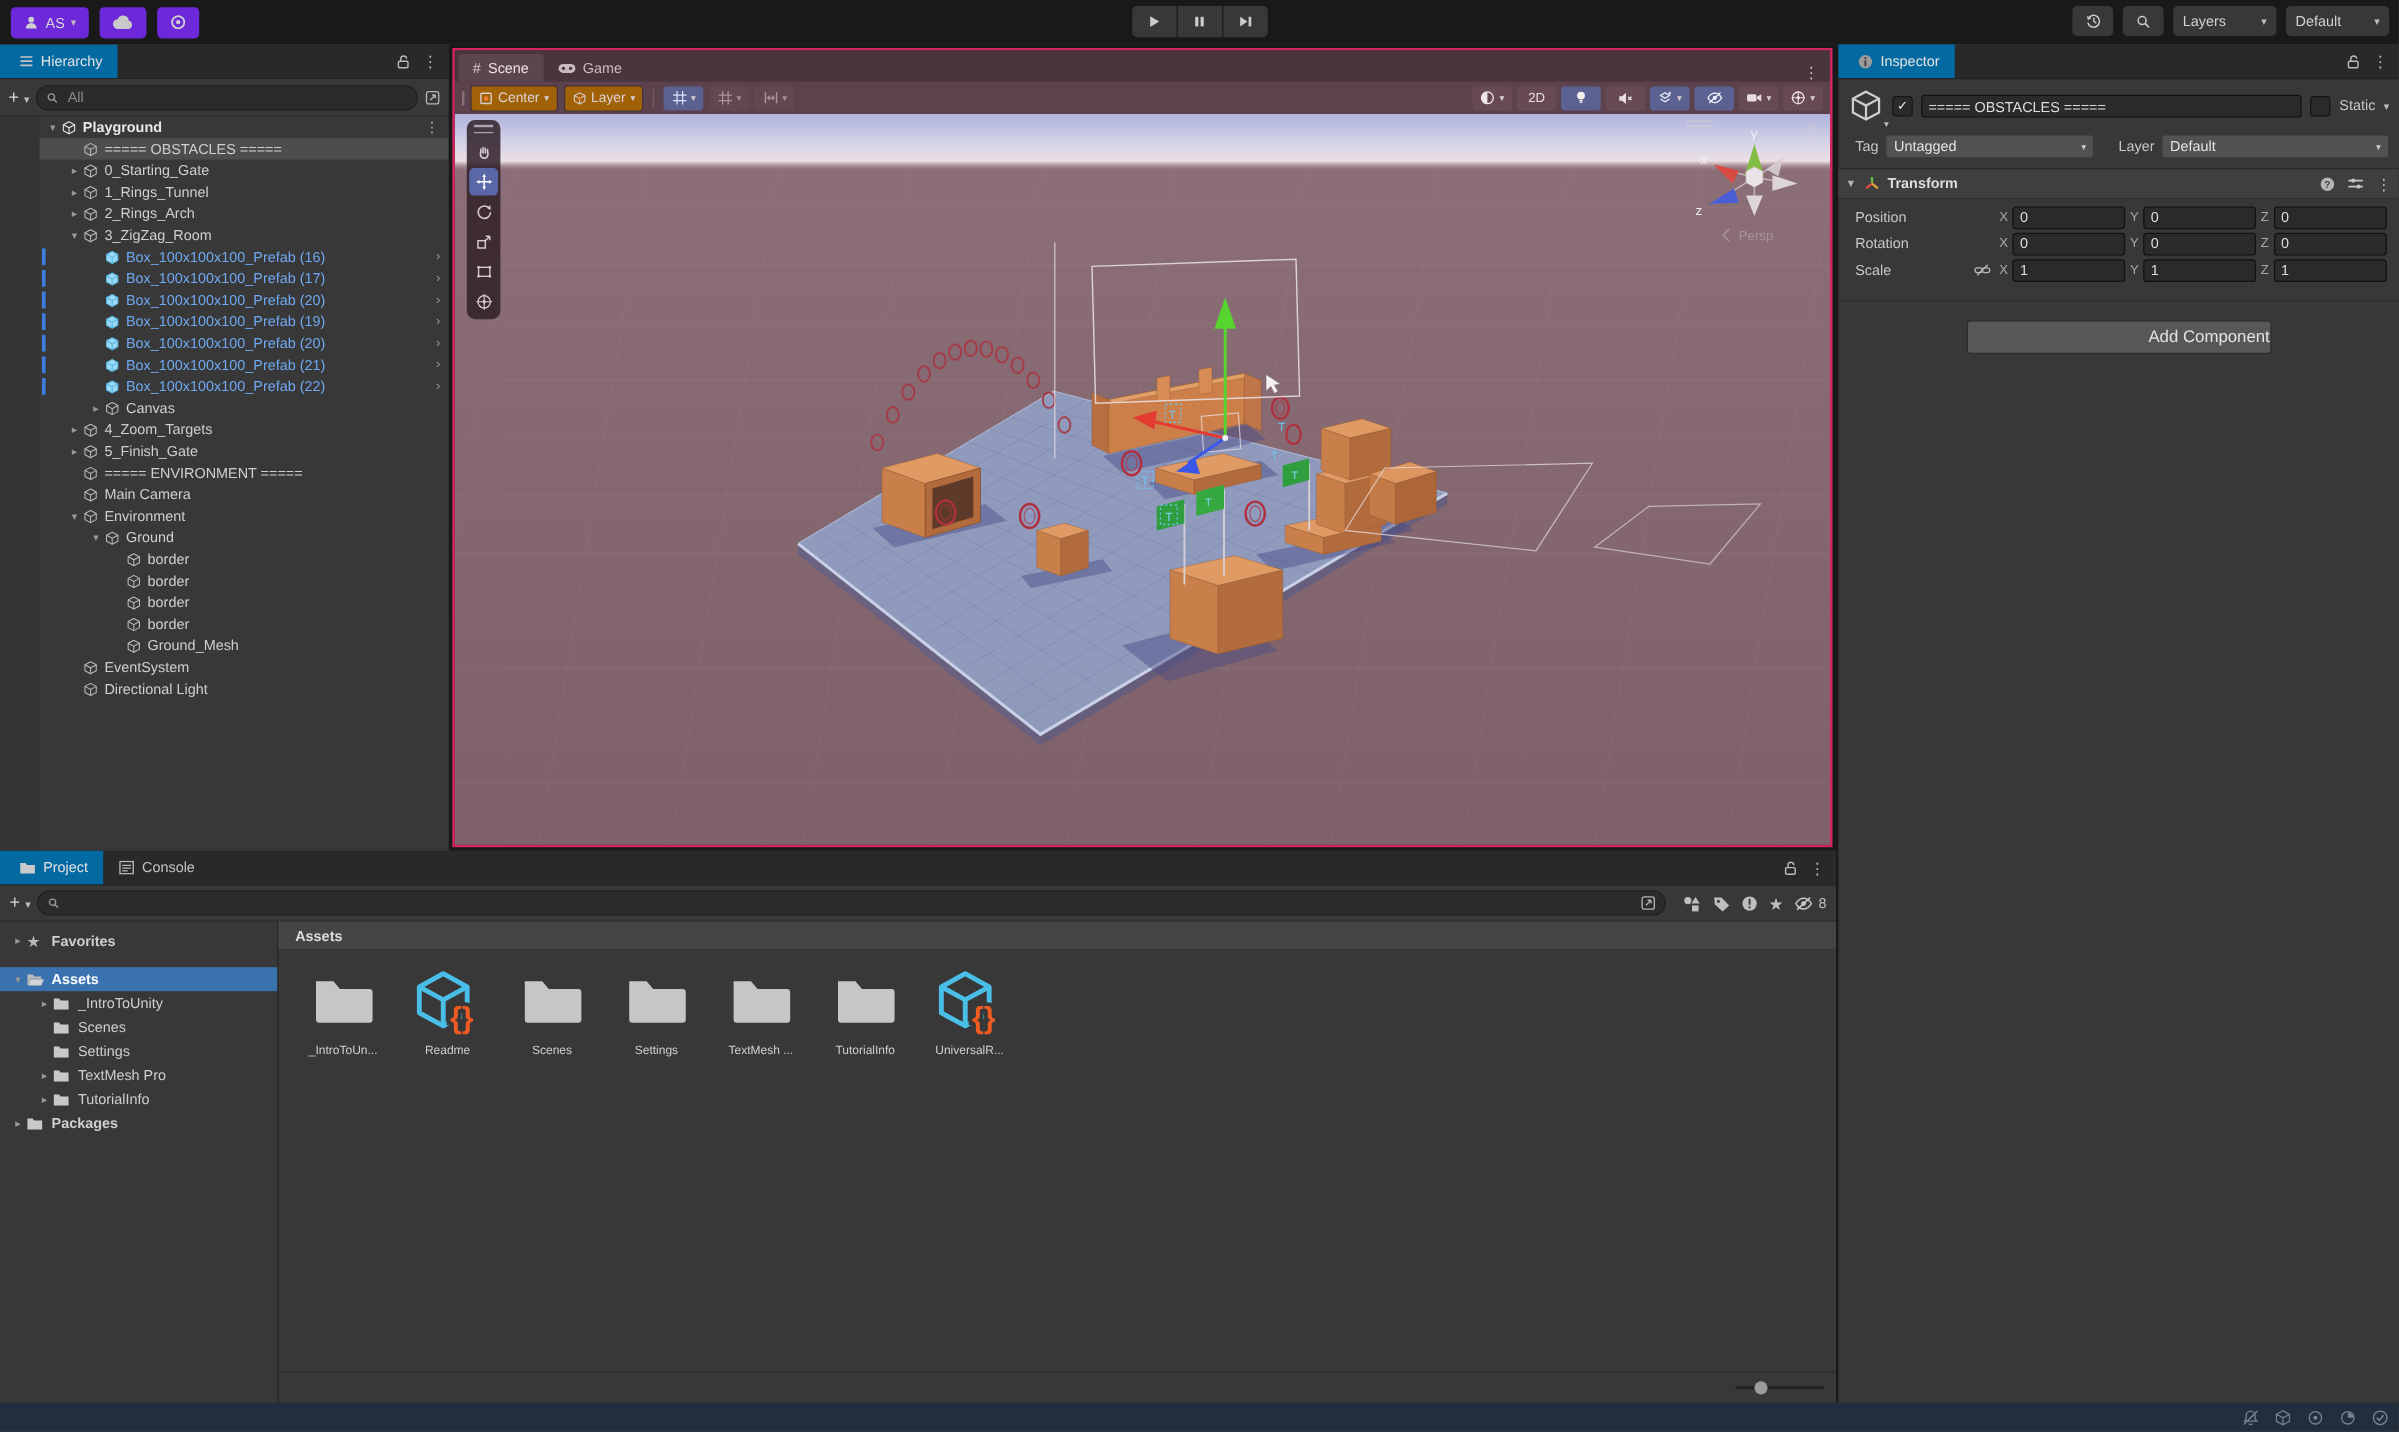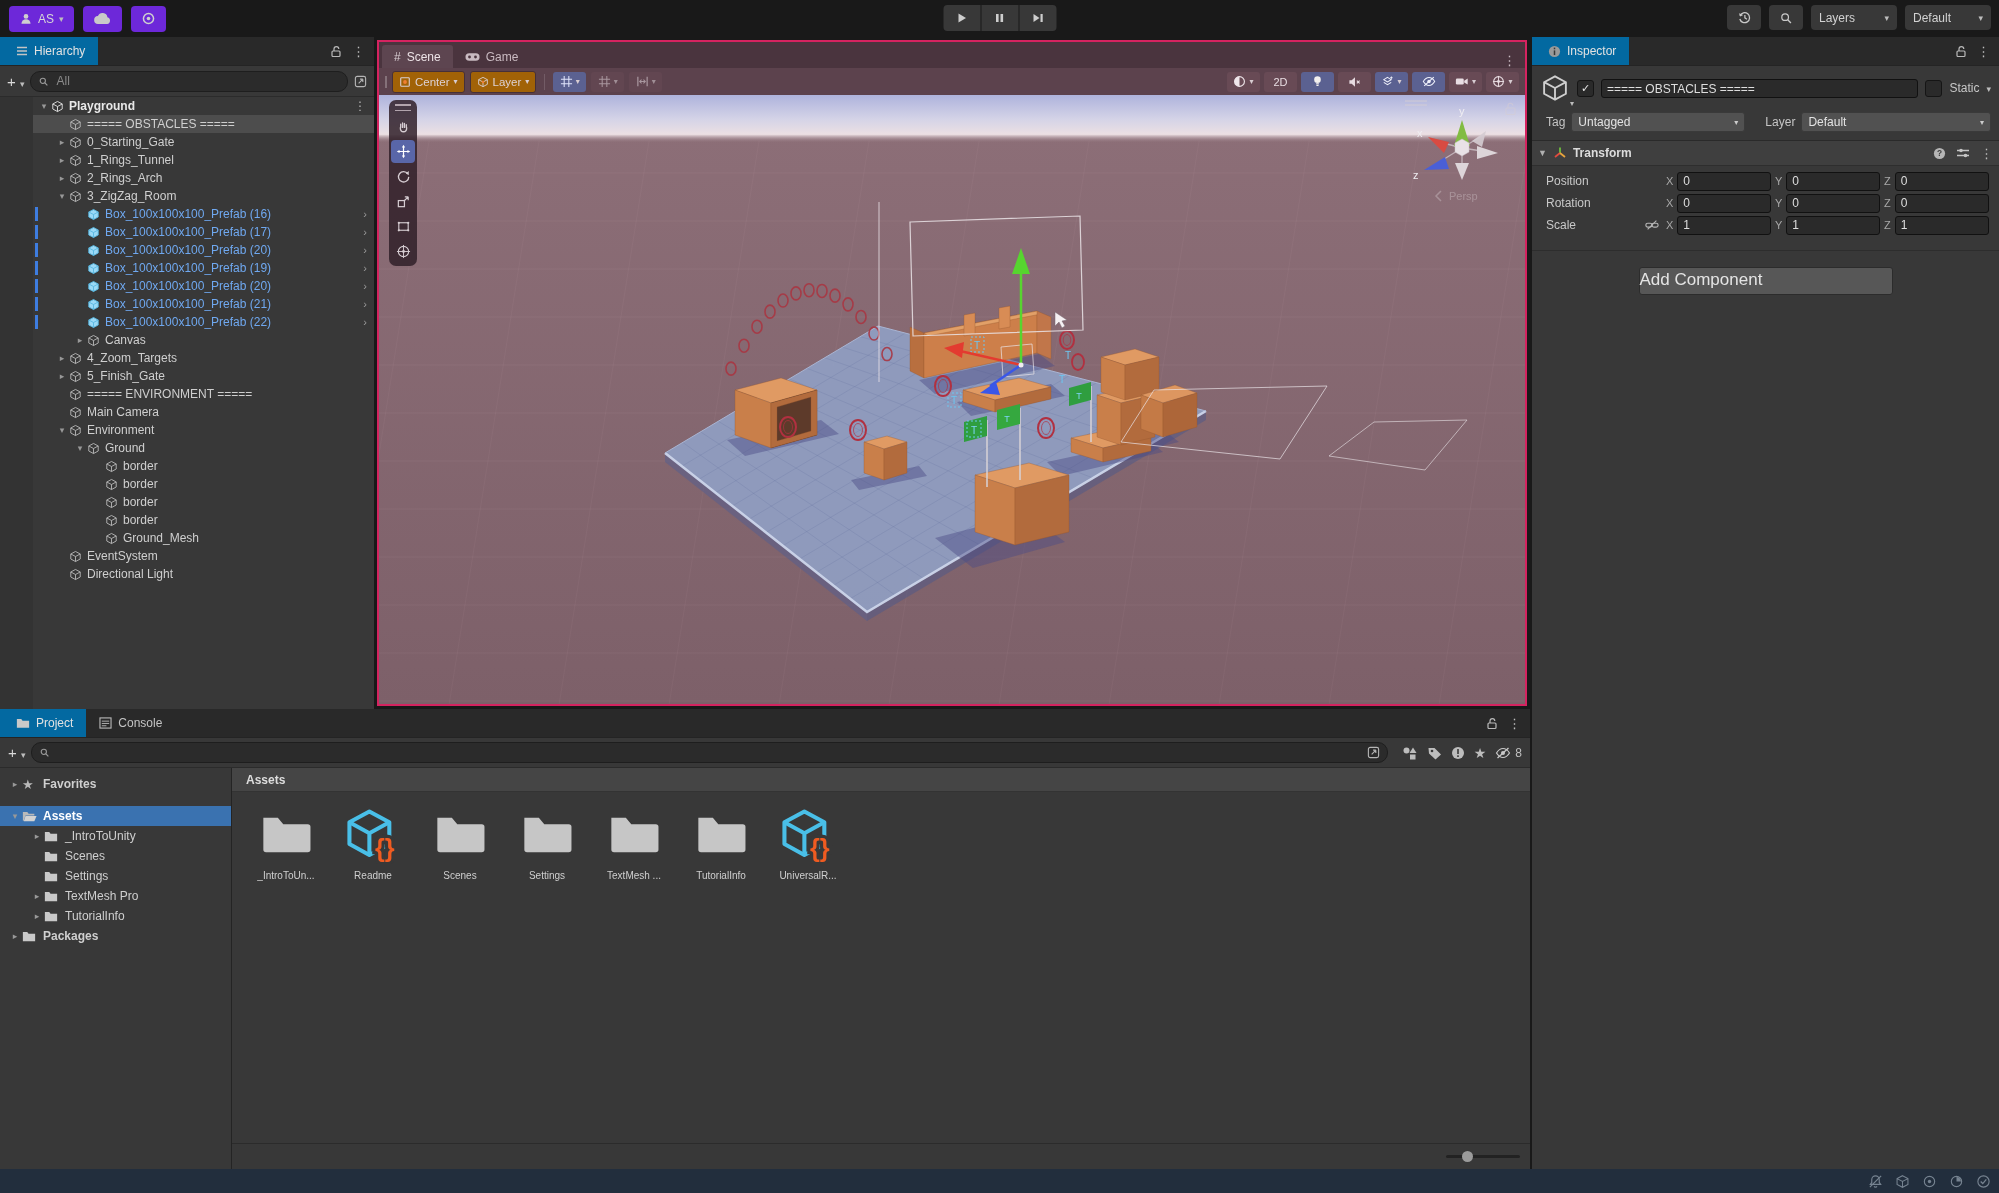--- a/index.html
+++ b/index.html
@@ -87,21 +87,21 @@
                     display:flex;align-items:center;gap:6px;padding:0 6px;}
   #transform-header .title{font-weight:bold;color:#dcdcdc;}
   #transform-header .right{margin-left:auto;display:flex;gap:10px;align-items:center;color:#c5c5c5;}
   .trow{height:22px;display:flex;align-items:center;padding-left:14px;padding-right:10px;}
   .trow .lbl{width:96px;color:#c8c8c8;flex:none;}
   .trow .linkslot{width:20px;flex:none;display:flex;justify-content:center;}
   .axgrp{flex:1;display:flex;align-items:center;gap:4px;margin-left:4px;}
   .axlab{color:#a8a8a8;font-size:11px;}
   .axgrp input{flex:1;width:52px;}
   #add-comp{display:block;margin:16px auto 0;width:252px;height:26px;background:#575757;color:#e4e4e4;
-            border:1px solid #2c2c2c;border-radius:3px;font-size:17px;text-align:left;line-height:24px;}
+            border:1px solid #2c2c2c;border-radius:3px;font-size:14px;text-align:right;line-height:24px;}
   .hr{height:1px;background:#2d2d2d;margin-top:14px;}
   
   #project{left:0;top:709px;width:1530px;height:460px;background:#383838;display:flex;flex-direction:column;box-sizing:border-box;}
   #proj-toolrow{height:29px;display:flex;align-items:center;background:#383838;border-bottom:1px solid #2b2b2b;padding:0 8px;gap:6px;}
   #proj-search{width:345px;margin-left:auto;}
   .ptool{display:flex;align-items:center;gap:9px;margin-left:8px;color:#c0c0c0;}
   #proj-body{flex:1;display:flex;min-height:0;}
   #proj-tree{width:232px;border-right:1px solid #242424;padding-top:6px;box-sizing:border-box;}
   .prow{height:20px;display:flex;align-items:center;white-space:nowrap;}
   .prow.sel{background:#3a72b0;}

